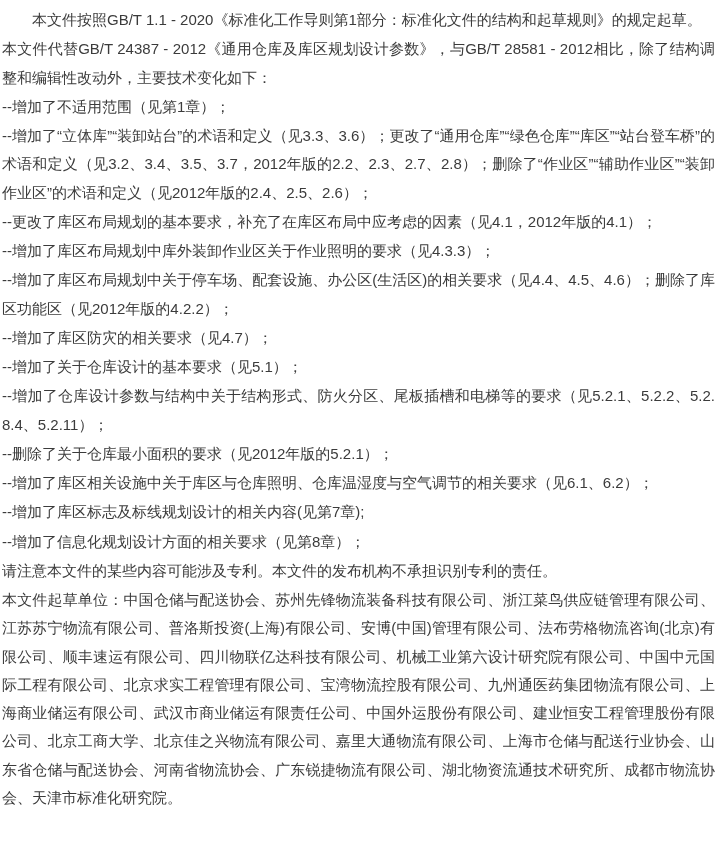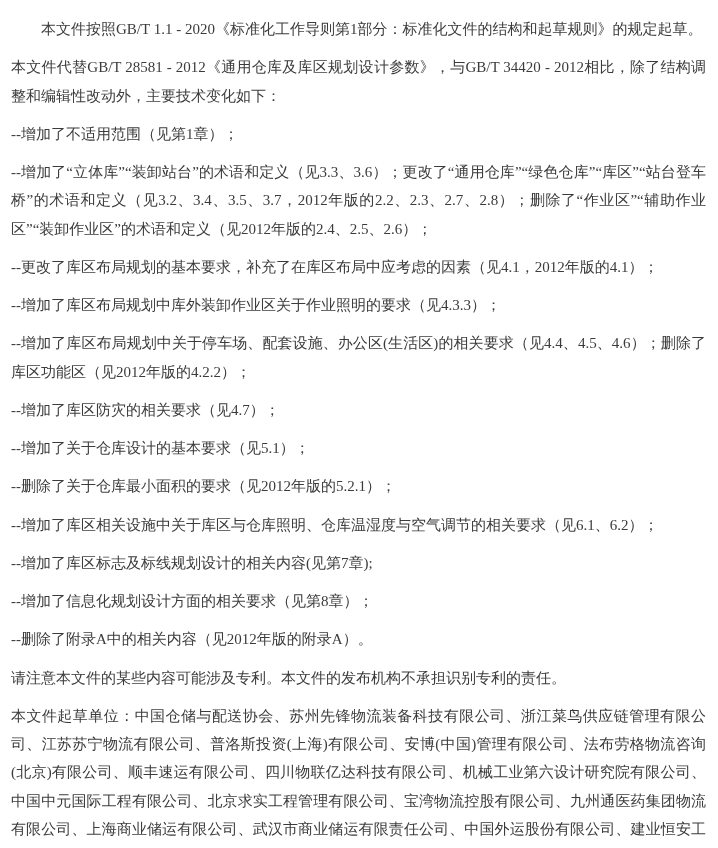--- a/index.html
+++ b/index.html
@@ -17,42 +17,41 @@
     width: 718px;
     padding: 5px 2px 0 1px;
     font-family: "Liberation Sans", "DejaVu Sans", sans-serif;
     font-size: 15px;
     line-height: 28.25px;
     color: #3b3b3b;
     text-align: justify;
     text-justify: inter-ideograph;
   }
   .doc p {
-    margin: 10px;
+    margin: 1px;
     word-break: break-all;
-    font-family: Liberation Serif, serif;
   }
   .doc p.indent {
     text-indent: 2em;
   }
 </style>
 </head>
 <body>
 
 <div class="doc">
   <p class="indent">本文件按照GB/T 1.1 - 2020《标准化工作导则第1部分：标准化文件的结构和起草规则》的规定起草。</p>
-  <p>本文件代替GB/T 28581 - 2012《通用仓库及库区规划设计参数》，与GB/T 34420 - 2012相比，除了结构调整和编辑性改动外，主要技术变化如下：</p>
+  <p>本文件代替GB/T 24387 - 2012《通用仓库及库区规划设计参数》，与GB/T 28581 - 2012相比，除了结构调整和编辑性改动外，主要技术变化如下：</p>
   <p>--增加了不适用范围（见第1章）；</p>
   <p>--增加了“立体库”“装卸站台”的术语和定义（见3.3、3.6）；更改了“通用仓库”“绿色仓库”“库区”“站台登车桥”的术语和定义（见3.2、3.4、3.5、3.7，2012年版的2.2、2.3、2.7、2.8）；删除了“作业区”“辅助作业区”“装卸作业区”的术语和定义（见2012年版的2.4、2.5、2.6）；</p>
   <p>--更改了库区布局规划的基本要求，补充了在库区布局中应考虑的因素（见4.1，2012年版的4.1）；</p>
   <p>--增加了库区布局规划中库外装卸作业区关于作业照明的要求（见4.3.3）；</p>
   <p>--增加了库区布局规划中关于停车场、配套设施、办公区(生活区)的相关要求（见4.4、4.5、4.6）；删除了库区功能区（见2012年版的4.2.2）；</p>
   <p>--增加了库区防灾的相关要求（见4.7）；</p>
   <p>--增加了关于仓库设计的基本要求（见5.1）；</p>
+  <p>--增加了仓库设计参数与结构中关于结构形式、防火分区、尾板插槽和电梯等的要求（见5.2.1、5.2.2、5.2.8.4、5.2.11）；</p>
   <p>--删除了关于仓库最小面积的要求（见2012年版的5.2.1）；</p>
   <p>--增加了库区相关设施中关于库区与仓库照明、仓库温湿度与空气调节的相关要求（见6.1、6.2）；</p>
   <p>--增加了库区标志及标线规划设计的相关内容(见第7章);</p>
   <p>--增加了信息化规划设计方面的相关要求（见第8章）；</p>
-  <p>--删除了附录A中的相关内容（见2012年版的附录A）。</p>
   <p>请注意本文件的某些内容可能涉及专利。本文件的发布机构不承担识别专利的责任。</p>
   <p>本文件起草单位：中国仓储与配送协会、苏州先锋物流装备科技有限公司、浙江菜鸟供应链管理有限公司、江苏苏宁物流有限公司、普洛斯投资(上海)有限公司、安博(中国)管理有限公司、法布劳格物流咨询(北京)有限公司、顺丰速运有限公司、四川物联亿达科技有限公司、机械工业第六设计研究院有限公司、中国中元国际工程有限公司、北京求实工程管理有限公司、宝湾物流控股有限公司、九州通医药集团物流有限公司、上海商业储运有限公司、武汉市商业储运有限责任公司、中国外运股份有限公司、建业恒安工程管理股份有限公司、北京工商大学、北京佳之兴物流有限公司、嘉里大通物流有限公司、上海市仓储与配送行业协会、山东省仓储与配送协会、河南省物流协会、广东锐捷物流有限公司、湖北物资流通技术研究所、成都市物流协会、天津市标准化研究院。</p>
 
 </div>
 
 </body></html>

